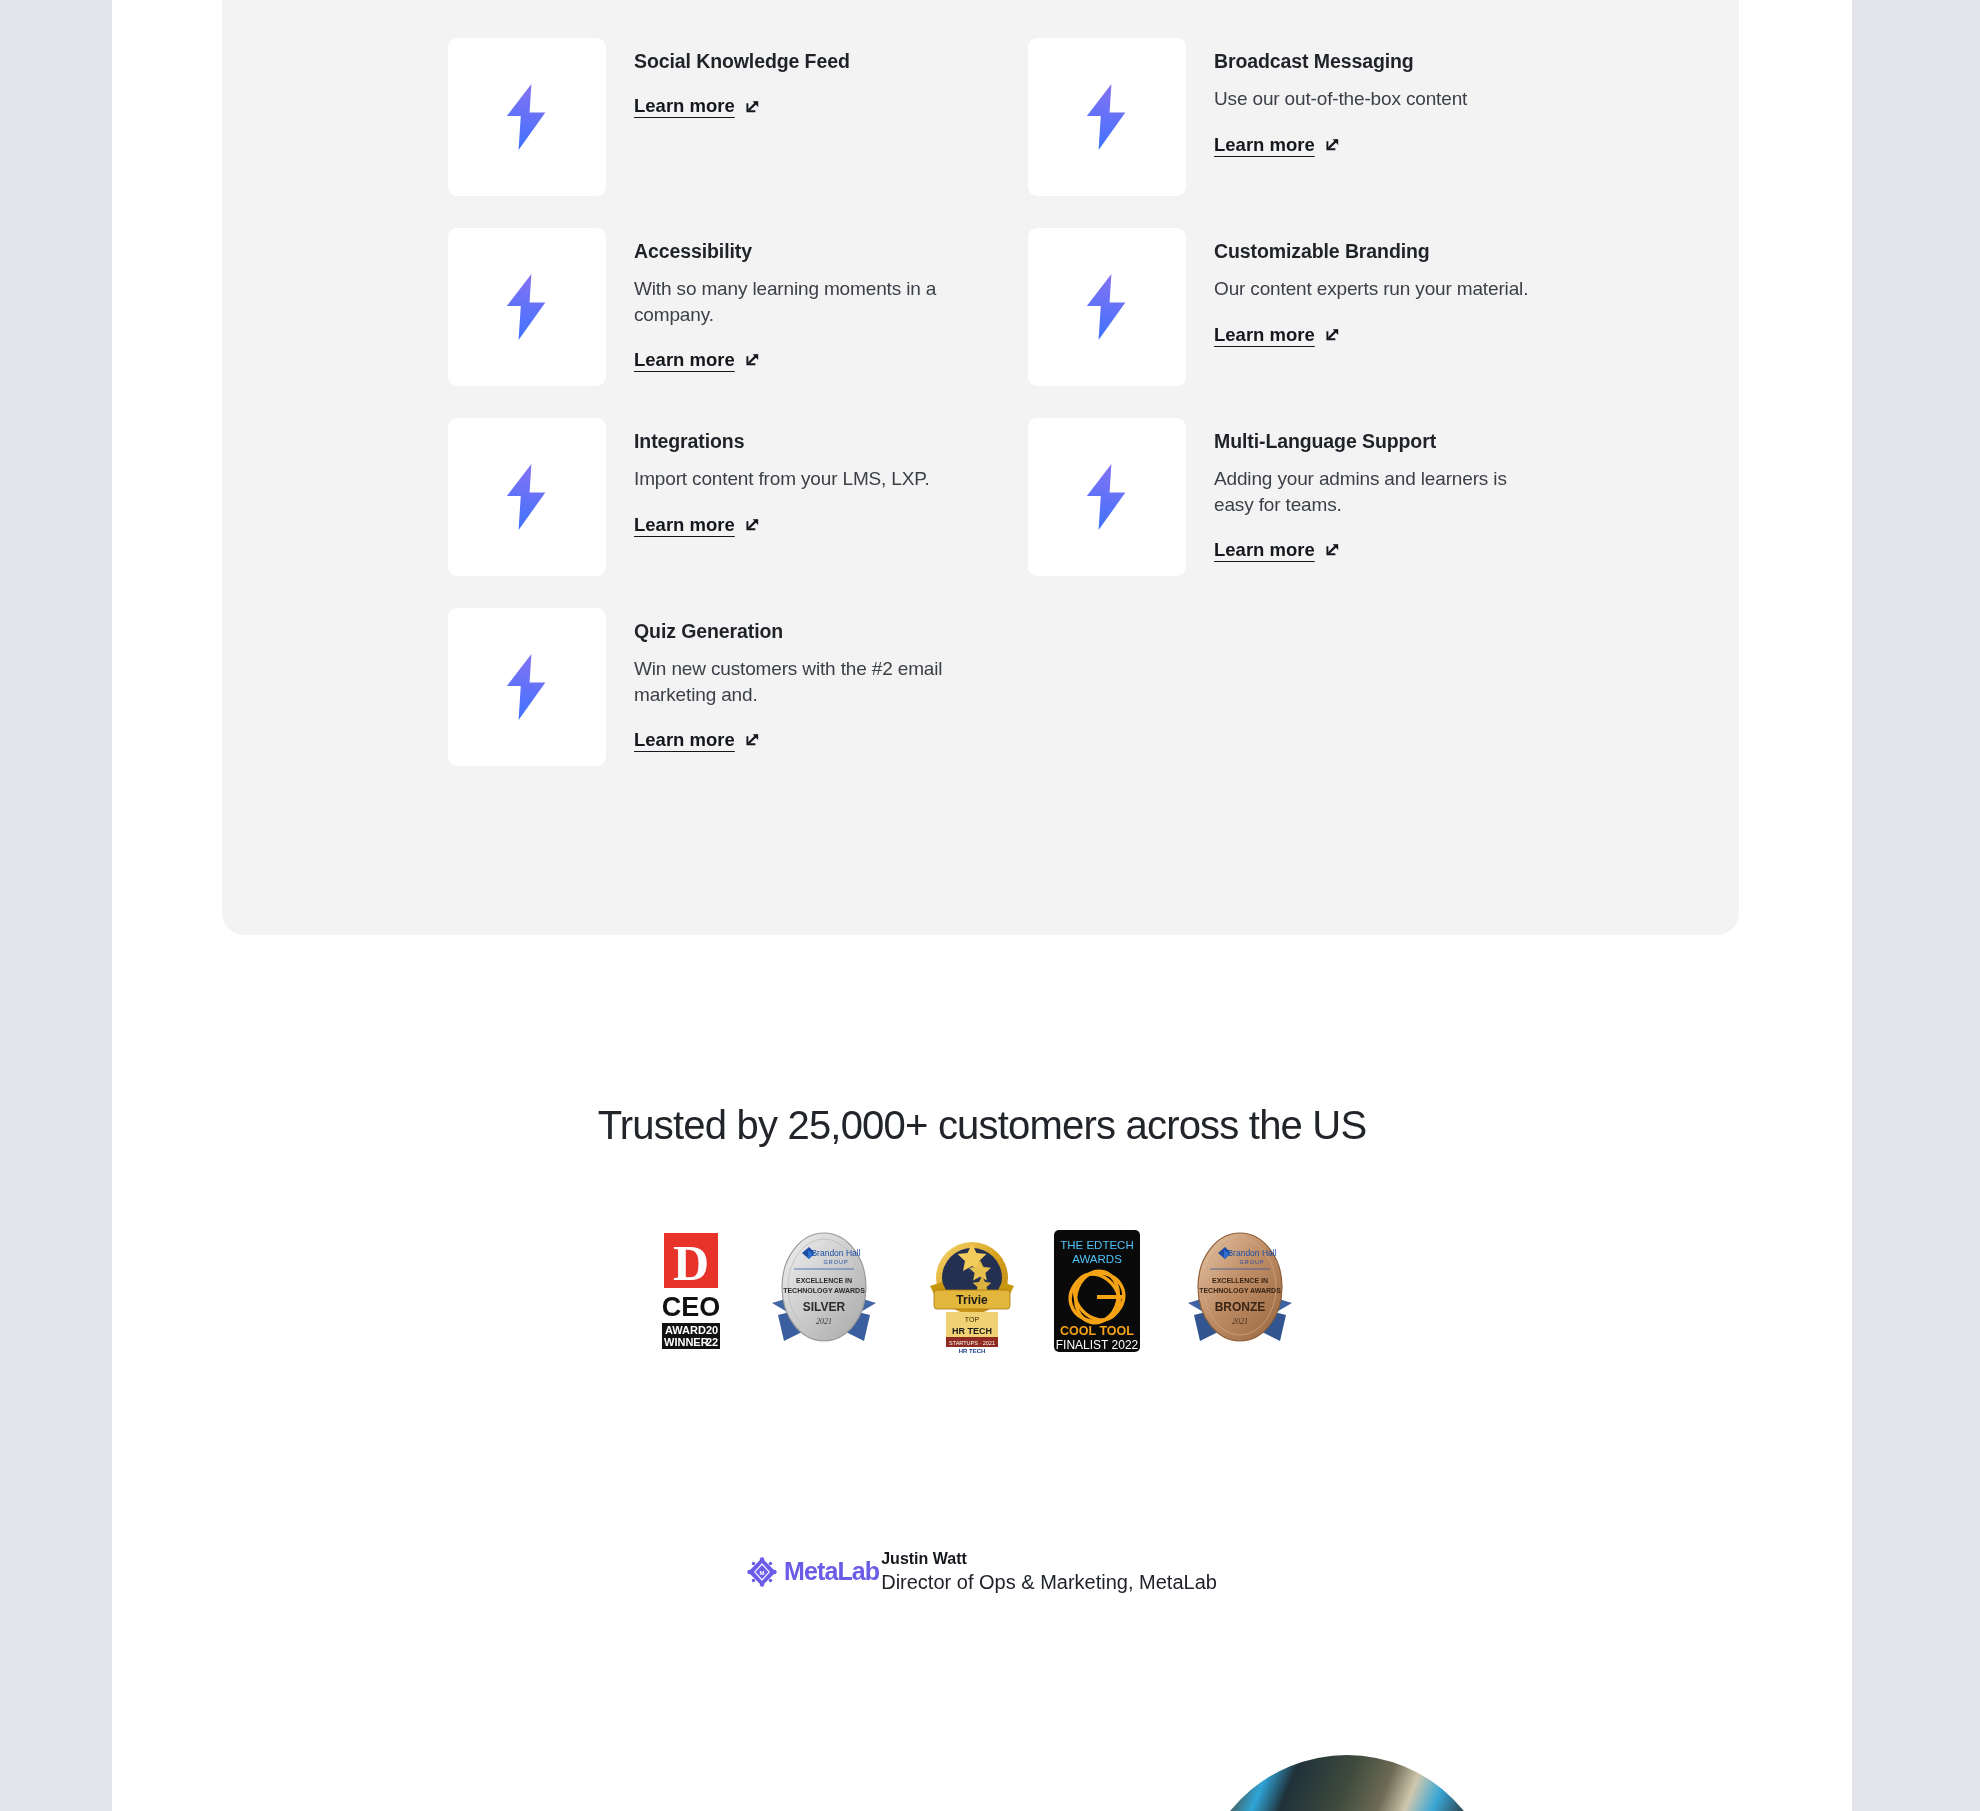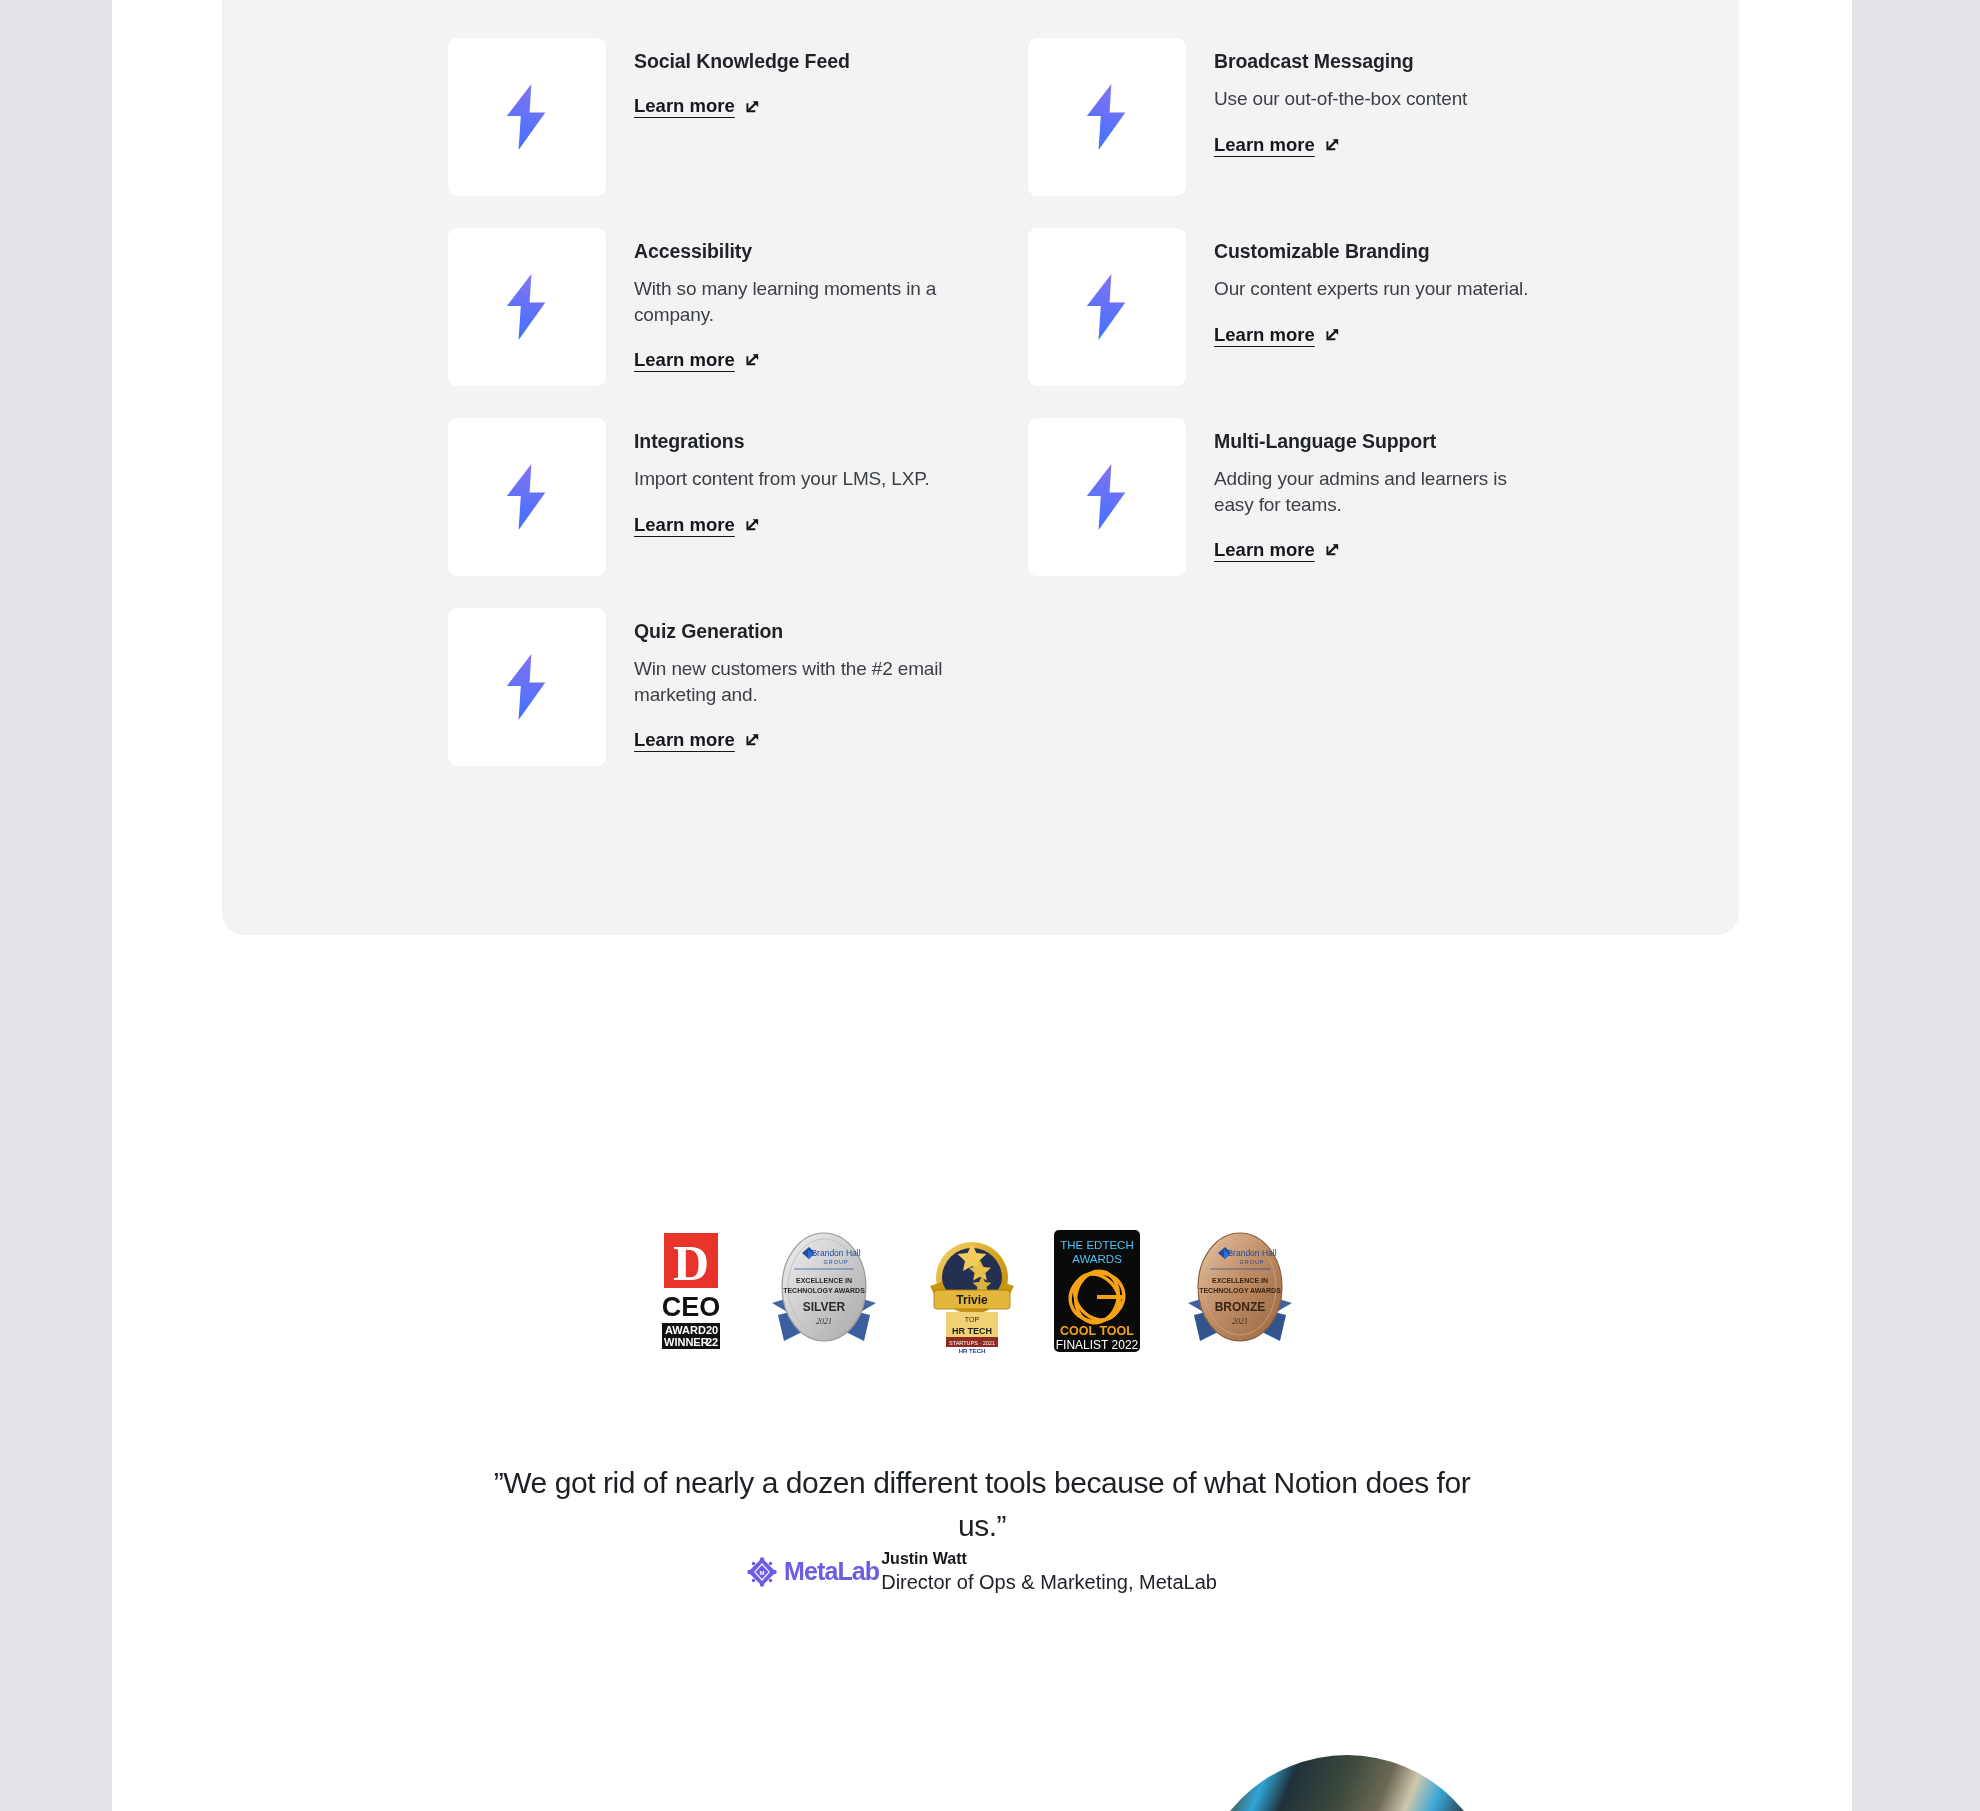--- a/index.html
+++ b/index.html
@@ -272,20 +272,21 @@
   <path d="M4.6 12.3 L13.1 3.9" fill="none" stroke="#14171c" stroke-width="2.2"></path>
   <path d="M8.6 3.3 L14.2 3.3 L14.2 8.9 Z" fill="#14171c"></path>
 </svg>
        </a>
      </div>
         </div>
         <div class="feature-cell empty"></div>
       </div>
   </div>
 
+  <div class="trusted-heading">Trusted by 25,000+ customers across the US</div>
 
   <div class="badge-row">
 
     <div class="badge">
       <svg width="66" height="116" viewBox="0 0 66 116">
         <rect x="6" y="0" width="54" height="55" fill="#e8332a"></rect>
         <text x="33" y="47" font-family="Liberation Serif, serif" font-size="50" font-weight="bold" fill="#ffffff" text-anchor="middle">D</text>
         <text x="33" y="83" font-family="Liberation Sans, sans-serif" font-size="27" font-weight="bold" fill="#111111" text-anchor="middle">CEO</text>
         <rect x="4" y="90" width="58" height="26" fill="#111111"></rect>
         <text x="7" y="101" font-family="Liberation Sans, sans-serif" font-size="11" font-weight="bold" fill="#ffffff">AWARD</text>
@@ -395,21 +396,20 @@
         <text x="78" y="33" font-family="Liberation Sans, sans-serif" font-size="5.5" fill="#1d4ea3" text-anchor="middle" letter-spacing="1">GROUP</text>
         <line x1="36" y1="38" x2="96" y2="38" stroke="#1d4ea3" stroke-width="0.7"></line>
         <text x="66" y="52" font-family="Liberation Sans, sans-serif" font-size="7" font-weight="bold" fill="#3a2414" text-anchor="middle">EXCELLENCE IN</text>
         <text x="66" y="62" font-family="Liberation Sans, sans-serif" font-size="7" font-weight="bold" fill="#3a2414" text-anchor="middle">TECHNOLOGY AWARDS</text>
         <text x="66" y="80" font-family="Liberation Sans, sans-serif" font-size="12" font-weight="bold" fill="#3a2414" text-anchor="middle">BRONZE</text>
         <text x="66" y="93" font-family="Liberation Serif, serif" font-size="8" font-style="italic" fill="#4a3322" text-anchor="middle">2021</text>
       </svg>
     </div>
   </div>
 
-  <div class="quote">”We got rid of nearly a dozen different tools because of what Notion does for us.”</div>
 
   <div class="attribution">
     <div class="metalab-logo">
       <svg width="30" height="30" viewBox="0 0 30 30">
         <g fill="#6b5ce7">
           <path d="M15 1 L29 15 L15 29 L1 15 Z"></path>
         </g>
         <g fill="#6b5ce7">
           <circle cx="15" cy="2.5" r="2.2"></circle>
             <circle cx="27.5" cy="15" r="2.2"></circle>

